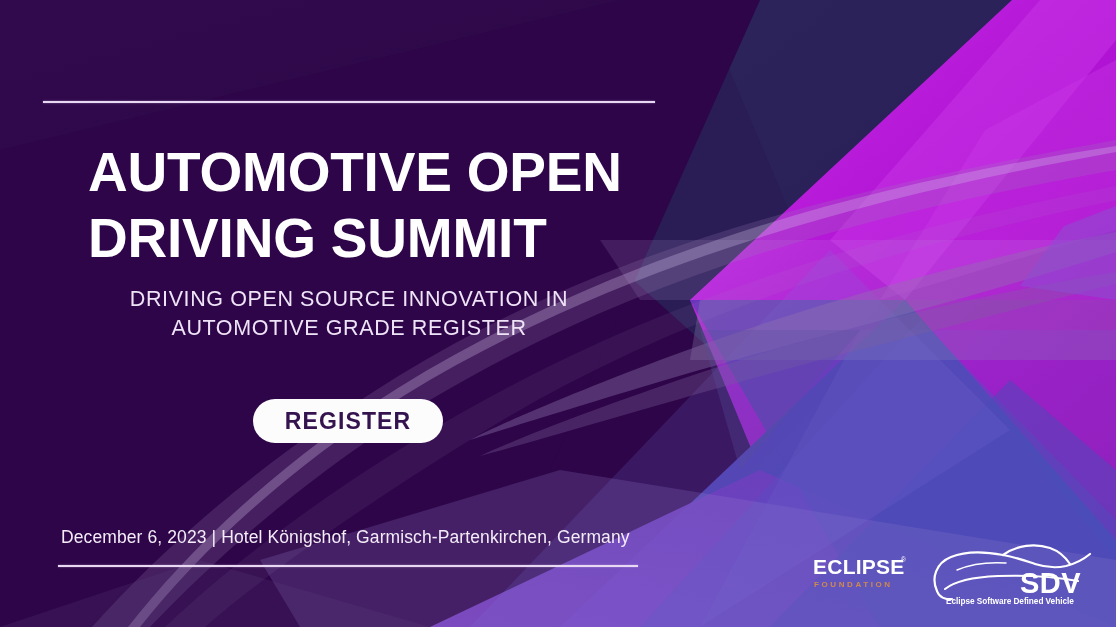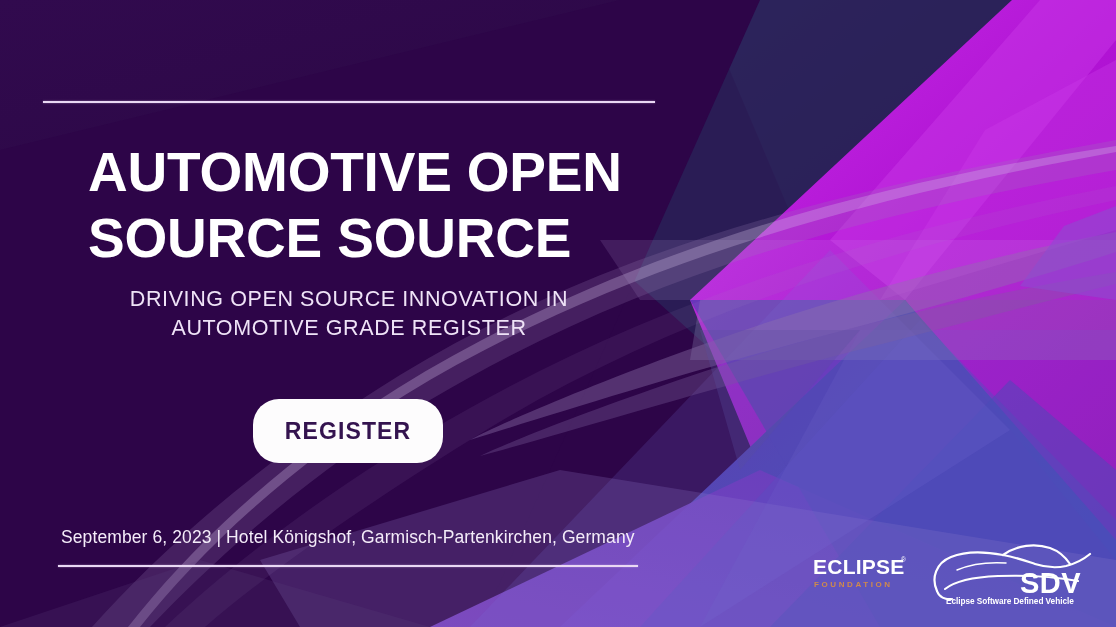--- a/index.html
+++ b/index.html
@@ -66,21 +66,21 @@
     font-weight:300;
     letter-spacing:0.6px;
   }
   .subtitle .ln{ display:block;text-align:center; }
 
   .register{
     position:absolute;
     left:253px;
     top:399px;
     width:190px;
-    height:64px;
+    height:44px;
     border:none;
     border-radius:26px;
     background:#fdfcfd;
     color:#34134f;
     font-family:"Liberation Sans", sans-serif;
     font-size:23px;
     font-weight:bold;
     letter-spacing:1.1px;
     cursor:pointer;
     display:flex;
@@ -206,31 +206,31 @@
       <polygon points="700,330 860,330 740,470" fill="#5b4f9e" opacity="0.30"></polygon>
     </g>
   </svg>
 
   <div class="content">
 
     <div class="rule rule-top"></div>
 
     <h1 class="title">
       <span class="ln">AUTOMOTIVE OPEN</span>
-      <span class="ln">SOURCE SOURCE</span>
+      <span class="ln">DRIVING SUMMIT</span>
     </h1>
 
     <p class="subtitle">
       <span class="ln">DRIVING OPEN SOURCE INNOVATION IN</span>
       <span class="ln">AUTOMOTIVE GRADE REGISTER</span>
     </p>
 
     <button class="register">REGISTER</button>
 
-    <div class="venue">September 6, 2023 | Hotel Königshof, Garmisch-Partenkirchen, Germany</div>
+    <div class="venue">December 6, 2023 | Hotel Königshof, Garmisch-Partenkirchen, Germany</div>
 
     <div class="rule rule-bot"></div>
 
     <div class="logos">
 
       <svg class="eclipse-logo" viewBox="0 0 244 96">
 
         <path d="M40,14 A34,34 0 1 0 40,82 A27,27 0 1 1 40,14 Z" fill="#c8783d"></path>
         <text x="46" y="58" font-family="Liberation Sans, sans-serif" font-size="42" font-weight="bold" letter-spacing="0.5" fill="#ffffff">ECLIPSE</text>
         <text x="222" y="34" font-family="Liberation Sans, sans-serif" font-size="13" fill="#ffffff">®</text>

